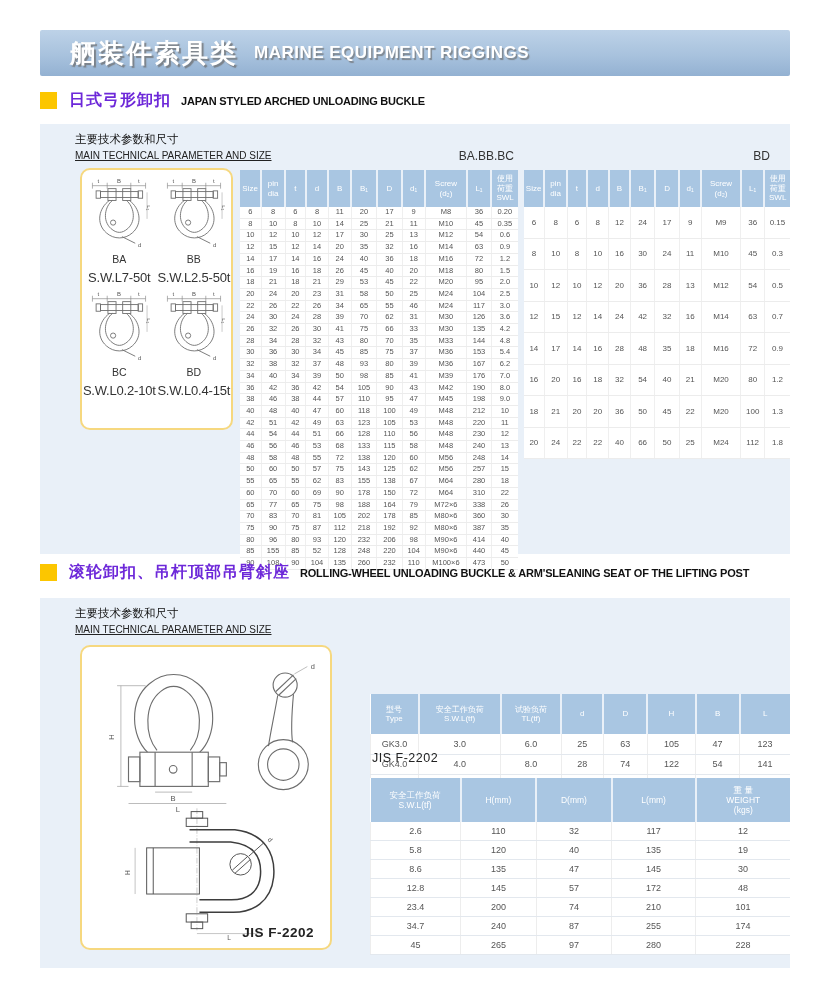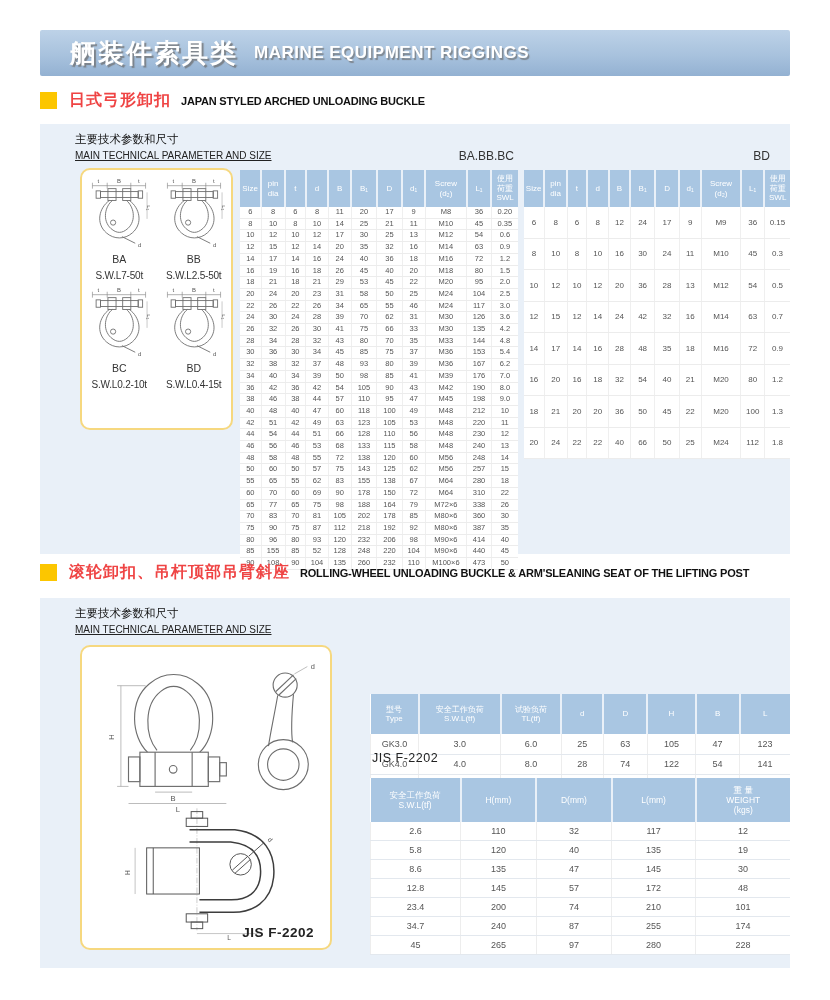--- a/index.html
+++ b/index.html
@@ -13,39 +13,39 @@
   .banner-zh{font-size:26px;font-weight:bold;color:#fff;letter-spacing:2px;
              text-shadow:2px 2px 1px rgba(110,110,110,.75);}
   .banner-en{font-size:17px;font-weight:bold;color:#fff;margin-left:16px;letter-spacing:.5px;
              text-shadow:1.5px 1.5px 1px rgba(110,110,110,.7);}
 
   
   .sec-head{position:absolute;left:40px;display:flex;align-items:center;white-space:nowrap;}
   #sec1-head{top:90px;}
   #sec2-head{top:562px;}
   .ysq{width:17px;height:17px;background:#fcc600;display:inline-block;flex:0 0 auto;}
-  .sec-zh{font-size:16px;font-weight:bold;color:#ef4444;margin-left:12px;letter-spacing:1px;}
+  .sec-zh{font-size:16px;font-weight:bold;color:#6d28d9;margin-left:12px;letter-spacing:1px;}
   .sec-en{font-size:11px;font-weight:bold;color:#111;margin-left:10px;letter-spacing:-0.2px;}
 
   
   .panel{position:absolute;left:40px;width:750px;background:#e9f0f8;}
   #panel1{top:124px;height:430px;}
   #panel2{top:598px;height:370px;}
   .param{position:absolute;left:35px;top:7px;line-height:1.5;}
   .param .zh{font-size:11.5px;color:#111;}
   .param .en{font-size:10px;color:#222;text-decoration:underline;}
 
   
   .diagram-box{position:absolute;background:#fff;border:2px solid #f6d87f;border-radius:10px;box-sizing:border-box;}
   #dbox1{left:40px;top:44px;width:153px;height:262px;padding-top:4px;}
   #dgrid{display:grid;grid-template-columns:1fr 1fr;row-gap:2px;}
   .dg-cell{display:flex;flex-direction:column;align-items:center;}
   .dg-svg{width:62px;height:78px;}
   .dg-code{font-size:10.5px;color:#333;margin-top:1px;}
-  .dg-swl{font-size:10px;color:#333;margin-top:5px;letter-spacing:-0.2px;}
+  .dg-swl{font-size:13px;color:#333;margin-top:5px;letter-spacing:-0.2px;}
   #dbox2{left:40px;top:47px;width:252px;height:305px;}
   .dgt{font-size:8px;fill:#555;text-anchor:middle;font-family:"Liberation Sans",sans-serif;}
   #dbox2 .caption{position:absolute;right:16px;bottom:8px;font-size:13.5px;font-weight:bold;color:#222;letter-spacing:.5px;}
 
   
   table.data-tbl{position:absolute;border-collapse:collapse;table-layout:fixed;background:#fff;}
   .data-tbl th{background:#a9c6e2;color:#fff;font-weight:normal;text-align:center;vertical-align:middle;
                border-left:2px solid #e9f0f8;padding:0;line-height:1.18;}
   .data-tbl th:first-child{border-left:none;}
   .data-tbl td{text-align:center;vertical-align:middle;color:#555;padding:0;

